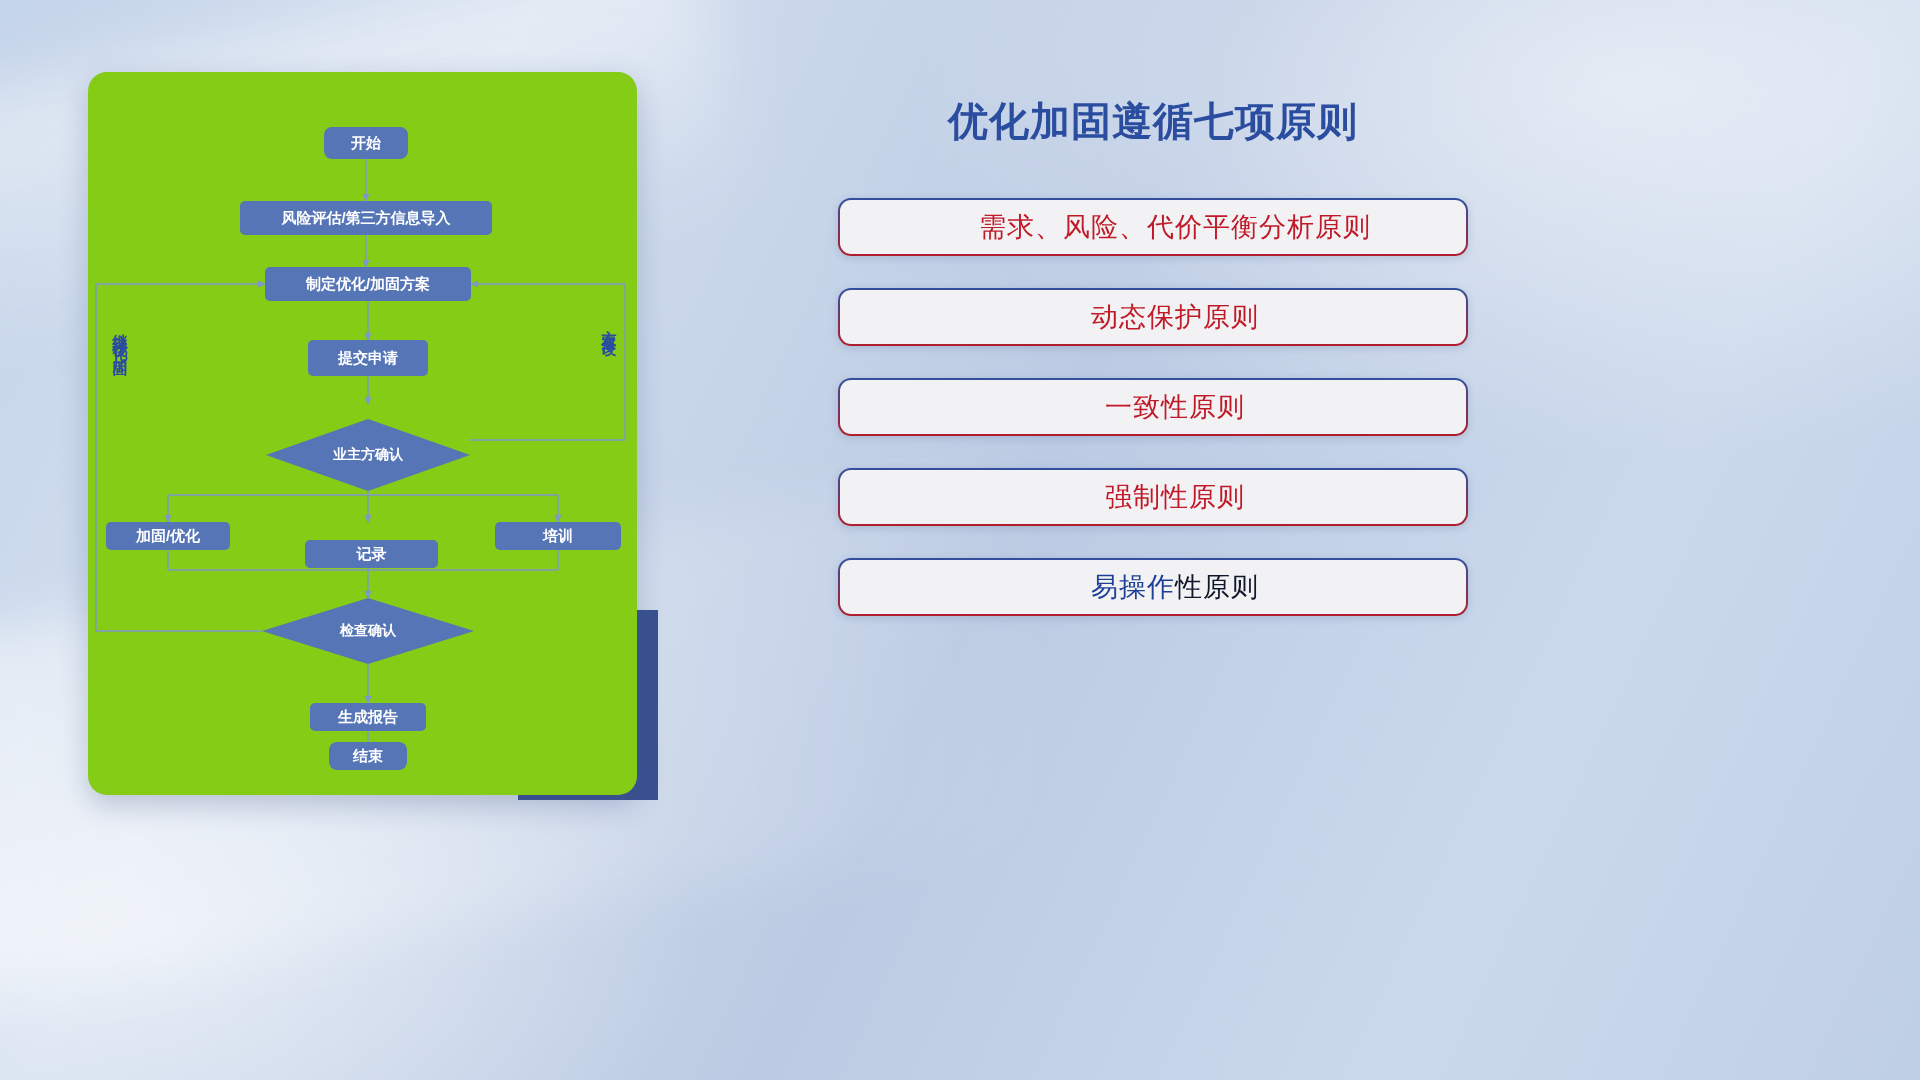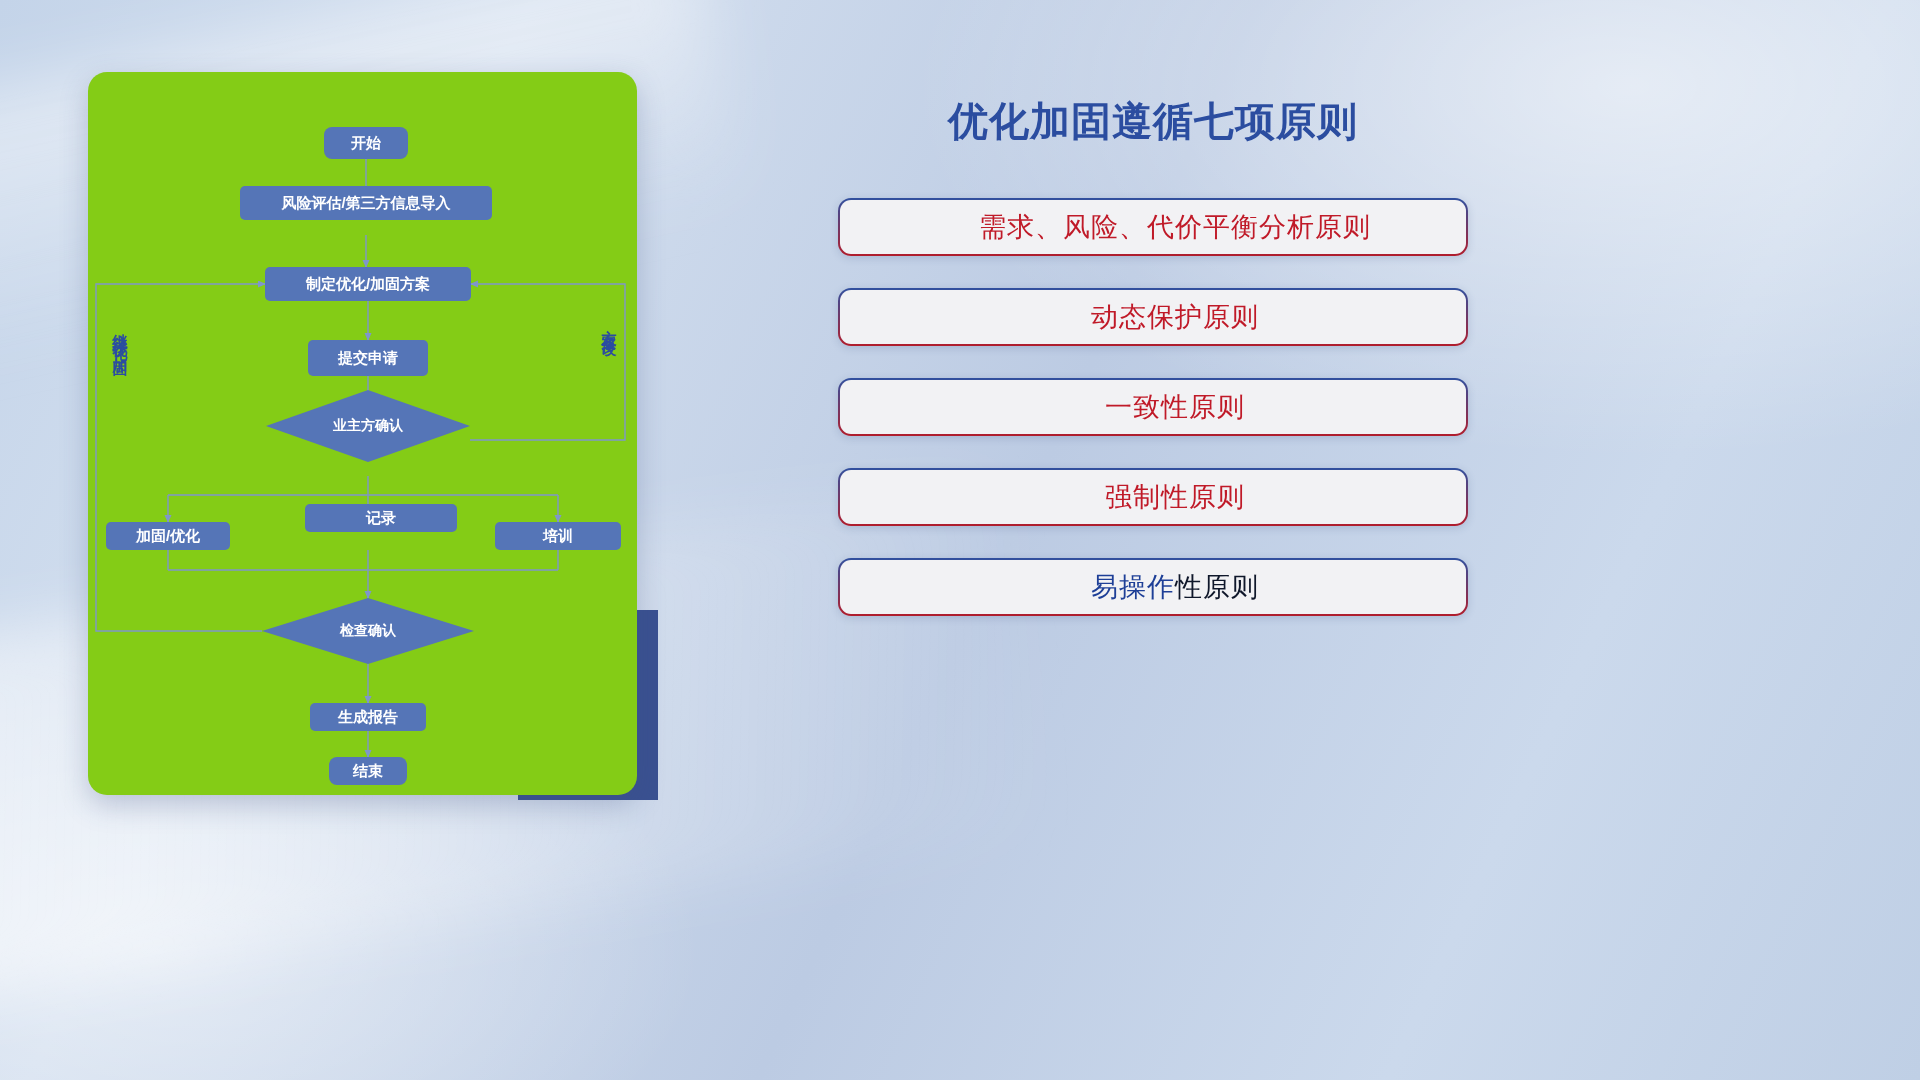--- a/index.html
+++ b/index.html
@@ -35,30 +35,30 @@
   .node.pill { border-radius:8px; }
   .diamond { position:absolute; background:var(--node_blue, #5575b7); color:#ffffff;
     display:flex; align-items:center; justify-content:center;
     font-size:14px; font-weight:bold;
     clip-path:polygon(50% 0, 100% 50%, 50% 100%, 0 50%); }
   .vlabel { position:absolute; writing-mode:vertical-rl; letter-spacing:4px;
     color:var(--title_blue, #2b4da0); font-size:15px; font-weight:bold; }
 
   
   .n-start   { left:236px; top:55px;  width:84px;  height:32px; }
-  .n-risk    { left:152px; top:114px; width:252px; height:34px; }
+  .n-risk    { left:152px; top:129px; width:252px; height:34px; }
   .n-plan    { left:177px; top:195px; width:206px; height:34px; }
   .n-submit  { left:220px; top:268px; width:120px; height:36px; }
-  .d-owner   { left:178px; top:318px; width:204px; height:72px; }
+  .d-owner   { left:178px; top:347px; width:204px; height:72px; }
   .n-reinf   { left:18px;  top:450px; width:124px; height:28px; }
-  .n-record  { left:217px; top:432px; width:152px; height:28px; }
+  .n-record  { left:217px; top:468px; width:133px; height:28px; }
   .n-train   { left:407px; top:450px; width:126px; height:28px; }
   .d-check   { left:174px; top:526px; width:212px; height:66px; }
   .n-report  { left:222px; top:631px; width:116px; height:28px; }
-  .n-end     { left:241px; top:685px; width:78px;  height:28px; }
+  .n-end     { left:241px; top:670px; width:78px;  height:28px; }
   .vl-left   { left:22px;  top:250px; }
   .vl-right  { left:511px; top:245px; }
 
   
   .right-panel { position:absolute; left:838px; top:0; width:630px; height:1080px; }
   .panel-title { position:absolute; top:94px; width:100%; text-align:center;
     font-size:40px; font-weight:bold; color:var(--title_blue, #2b4da0); letter-spacing:1px; }
   .principles { position:absolute; top:198px; width:100%;
     display:flex; flex-direction:column; gap:32px; }
   .p-box { border-radius:13px; padding:2px; height:58px;

